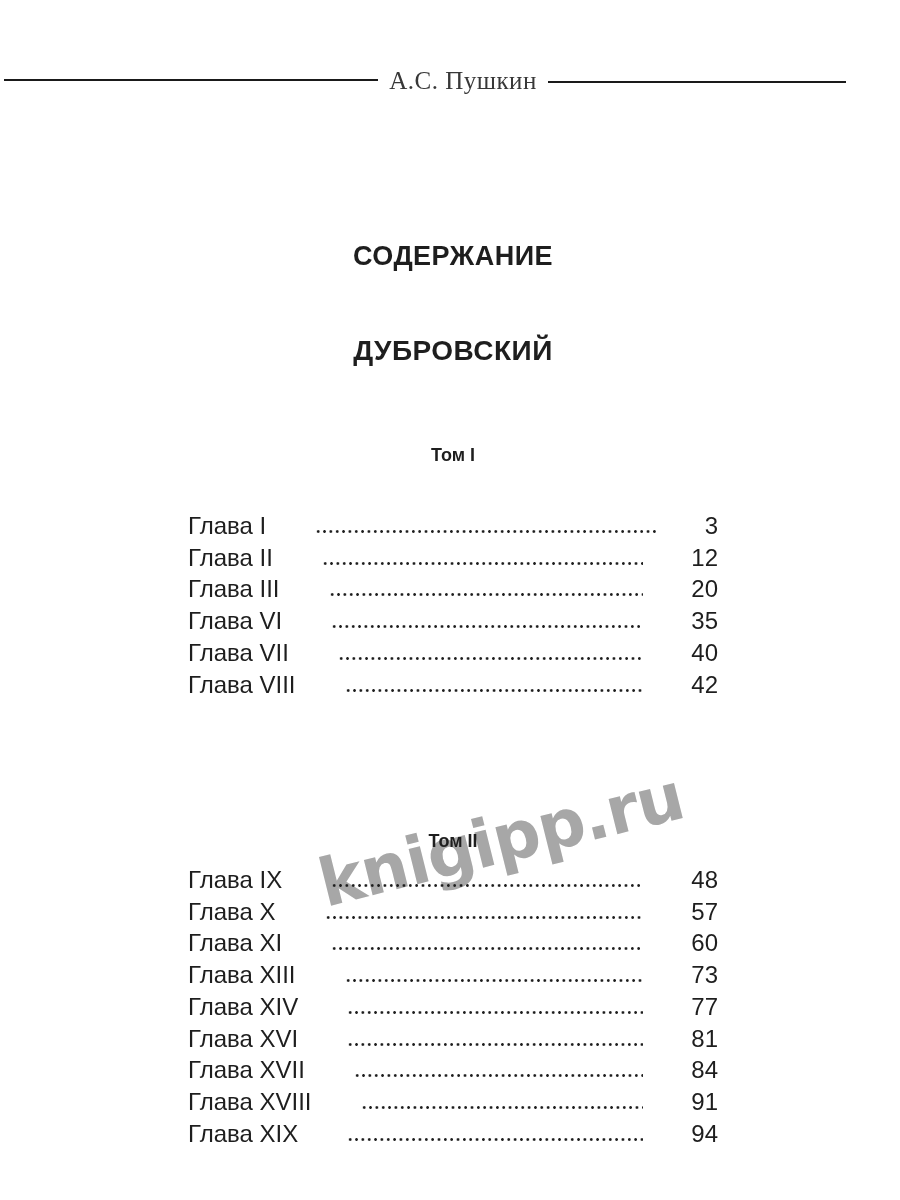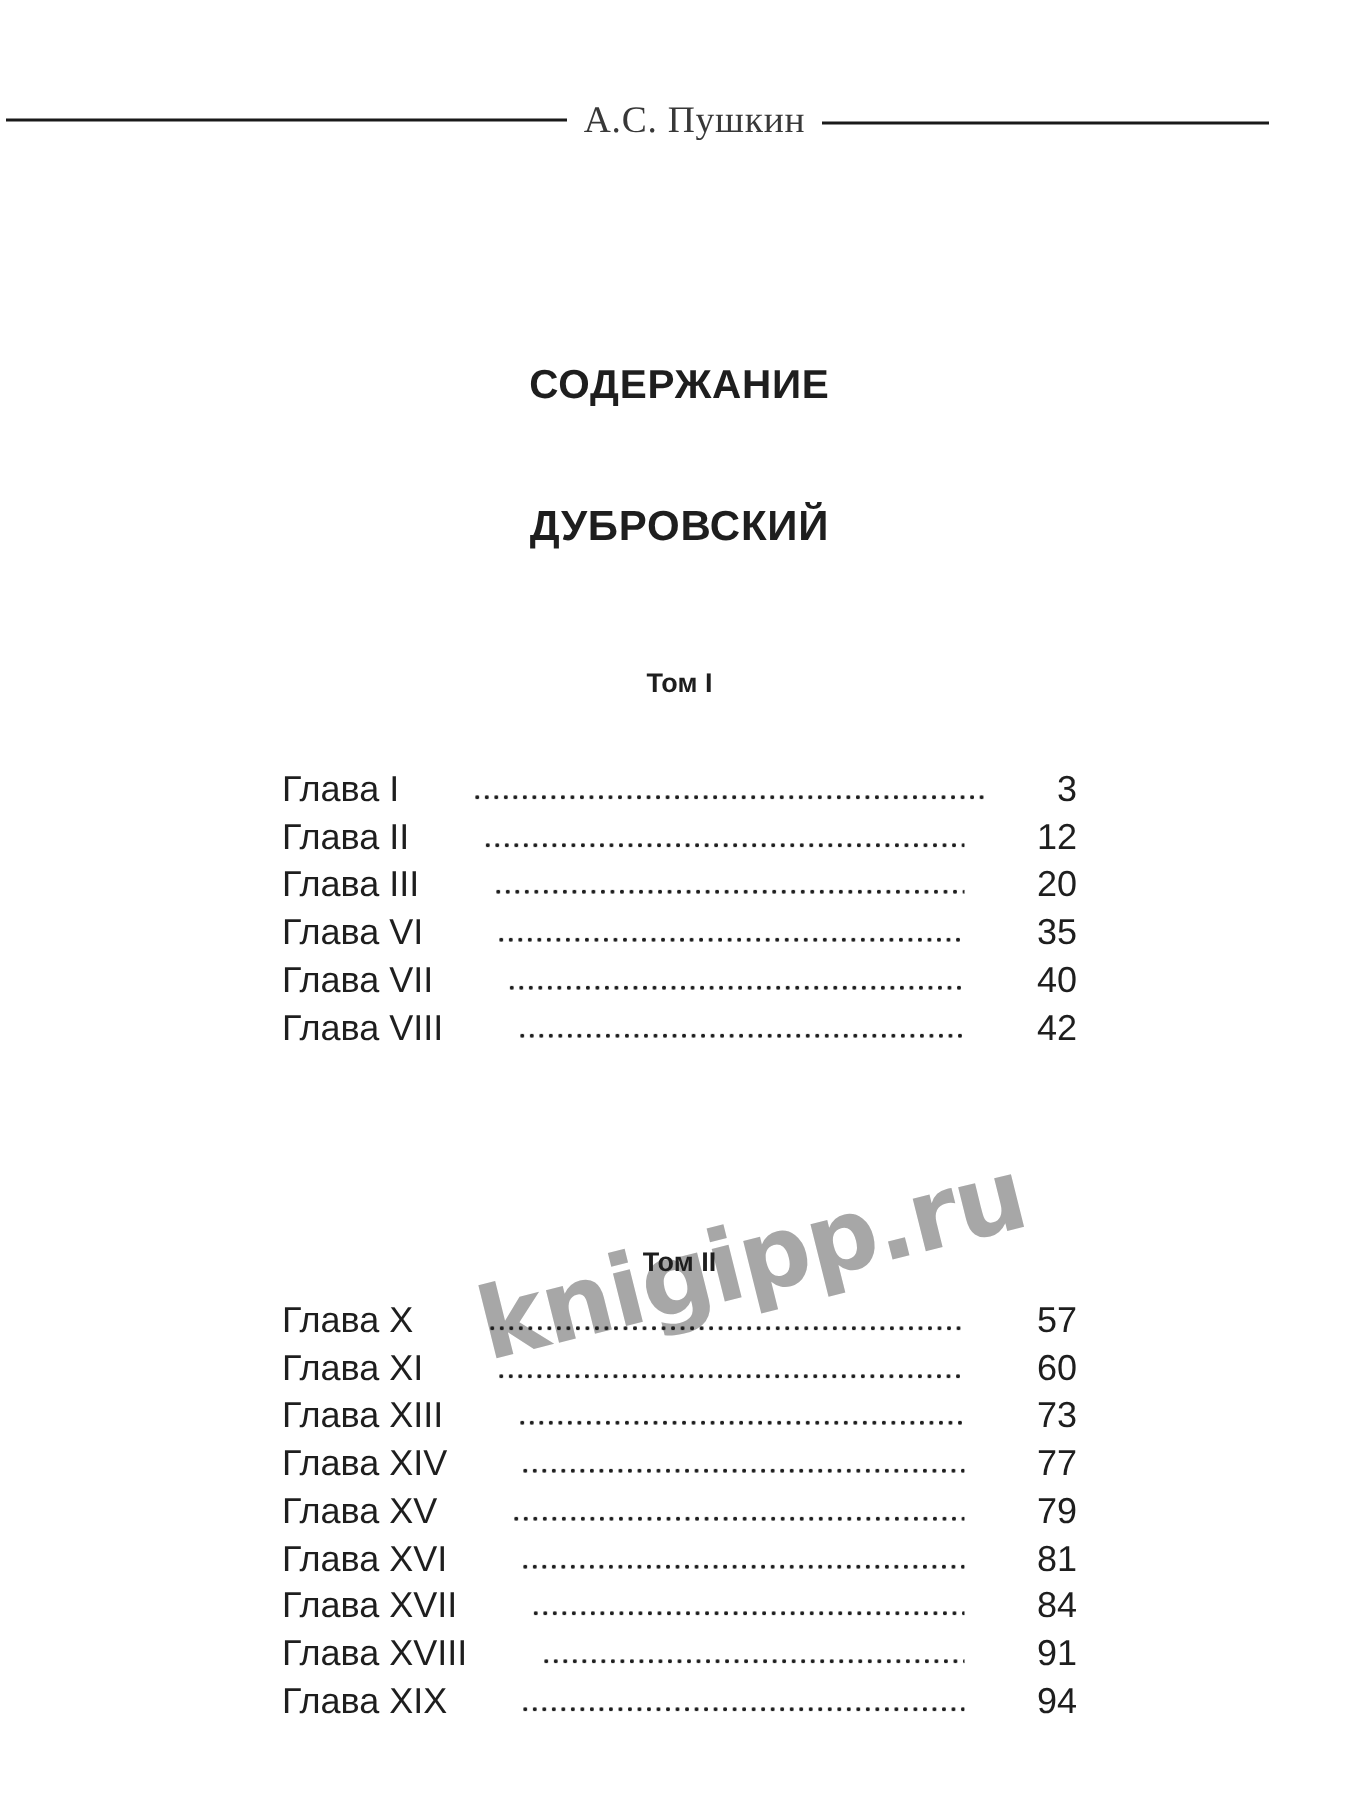--- a/index.html
+++ b/index.html
@@ -131,20 +131,25 @@
     <span class="toc-label">Глава VIII</span>
     <span class="toc-leader"></span>
     <span class="toc-page">42</span>
   </div>
 </div>
   </section>
 
   <section class="volume">
     <div class="volume-title">Том II</div>
     <div class="volume-entries">
+  <div class="toc-row">
+    <span class="toc-label">Глава IX</span>
+    <span class="toc-leader"></span>
+    <span class="toc-page">48</span>
+  </div>
 
   <div class="toc-row">
     <span class="toc-label">Глава X</span>
     <span class="toc-leader"></span>
     <span class="toc-page">57</span>
   </div>
 
   <div class="toc-row">
     <span class="toc-label">Глава XI</span>
     <span class="toc-leader"></span>
@@ -157,25 +162,20 @@
     <span class="toc-leader"></span>
     <span class="toc-page">73</span>
   </div>
 
   <div class="toc-row">
     <span class="toc-label">Глава XIV</span>
     <span class="toc-leader"></span>
     <span class="toc-page">77</span>
   </div>
 
-  <div class="toc-row">
-    <span class="toc-label">Глава XV</span>
-    <span class="toc-leader"></span>
-    <span class="toc-page">79</span>
-  </div>
 
   <div class="toc-row">
     <span class="toc-label">Глава XVI</span>
     <span class="toc-leader"></span>
     <span class="toc-page">81</span>
   </div>
 
   <div class="toc-row">
     <span class="toc-label">Глава XVII</span>
     <span class="toc-leader"></span>

